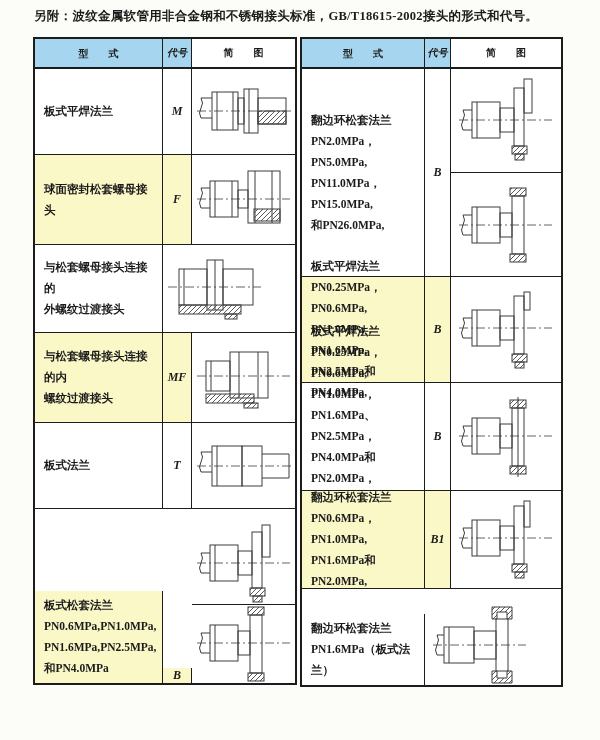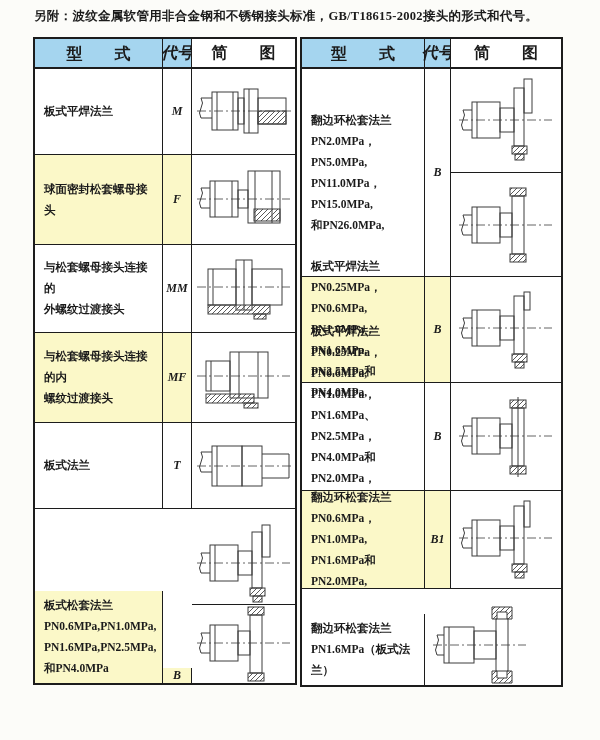--- a/index.html
+++ b/index.html
@@ -17,21 +17,21 @@
   }
   .tbl {
     position:absolute; top:37px;
     border:2px solid #1c1c1c; background:#fff;
   }
   .tbl-left  { left:33px;  width:264px; }
   .tbl-right { left:300px; width:263px; }
   .hdr { display:flex; height:30px; background:#a5d5ef; border-bottom:2px solid #1c1c1c; }
   .hdr > div {
     display:flex; align-items:center; justify-content:center;
-    font-size:16px; font-weight:bold; white-space:pre;
+    font-size:10px; font-weight:bold; white-space:pre;
   }
   .row  { display:flex; border-bottom:1px solid #1c1c1c; }
   .row:last-child { border-bottom:none;align-items:flex-end; }
   .c-type { border-right:1px solid #1c1c1c; display:flex; align-items:center;
             padding:4px 4px 4px 9px; font-size:11.5px; font-weight:bold;
             white-space:pre-line; line-height:21px; }
   .c-code { border-right:1px solid #1c1c1c; display:flex; align-items:center;
             justify-content:center; font-size:12px; font-weight:bold;font-style:italic; }
   .c-diag { display:flex; align-items:center; justify-content:center; background:#fff; }
   .tbl-left  .c-type { width:128px; } .tbl-left  .c-code { width:29px; } .tbl-left  .c-diag { width:103px; }
@@ -107,21 +107,20 @@
           <line x1="76" y1="5" x2="76" y2="57"></line>
         <rect class="hz" x="58" y="43" width="26" height="12"></rect>
         <line class="cl" x1="1" y1="33" x2="94" y2="33"></line>
       </svg>
     </div>
   </div>
 
   <div class="row r3">
     <div class="c-type">与松套螺母接头连接的
 外螺纹过渡接头</div>
-    <div class="c-code">MM</div>
     <div class="c-diag">
       <svg class="diag" width="96" height="68" viewBox="0 0 96 68">
         <rect x="12" y="14" width="28" height="36"></rect>
           <line x1="17" y1="14" x2="17" y2="50"></line>
         <rect x="40" y="5" width="16" height="50"></rect>
           <line x1="48" y1="5" x2="48" y2="55"></line>
         <rect x="56" y="14" width="30" height="36"></rect>
         <rect class="hz" x="12" y="50" width="62" height="9"></rect>
         <rect class="hz" x="58" y="59" width="12" height="5"></rect>
         <line class="cl" x1="1" y1="32" x2="94" y2="32"></line>

